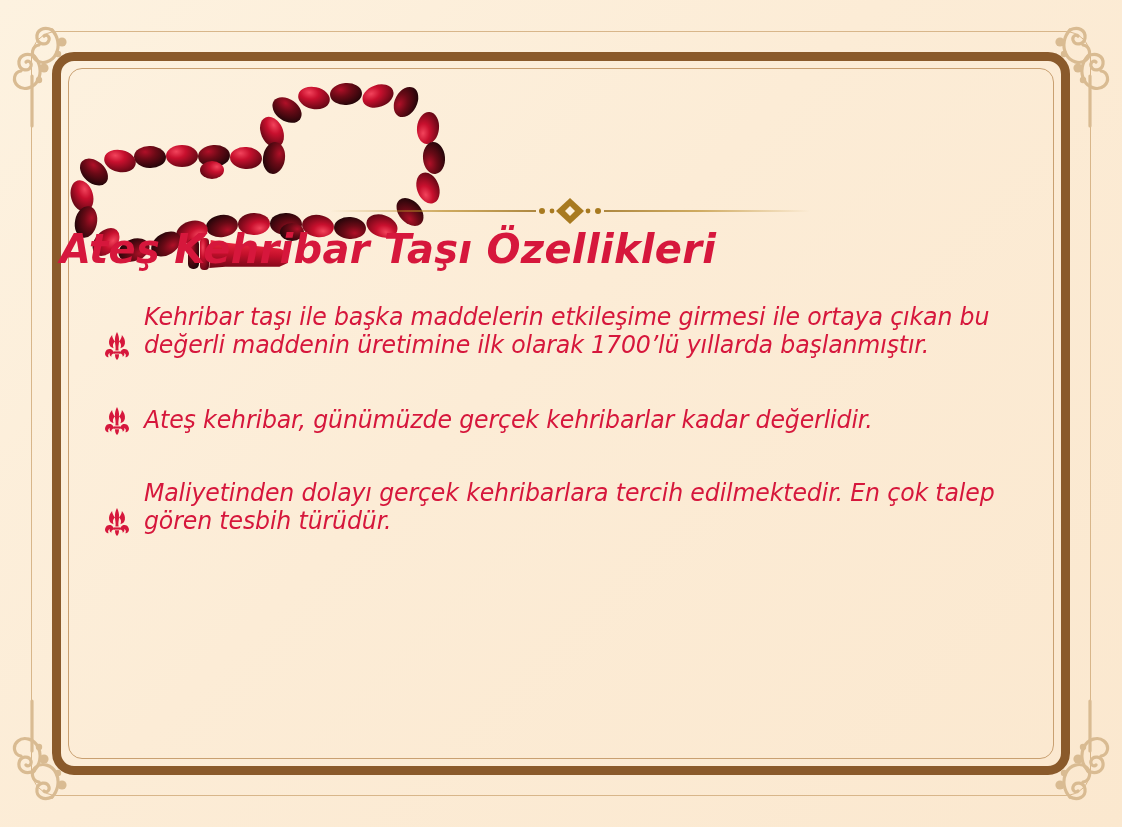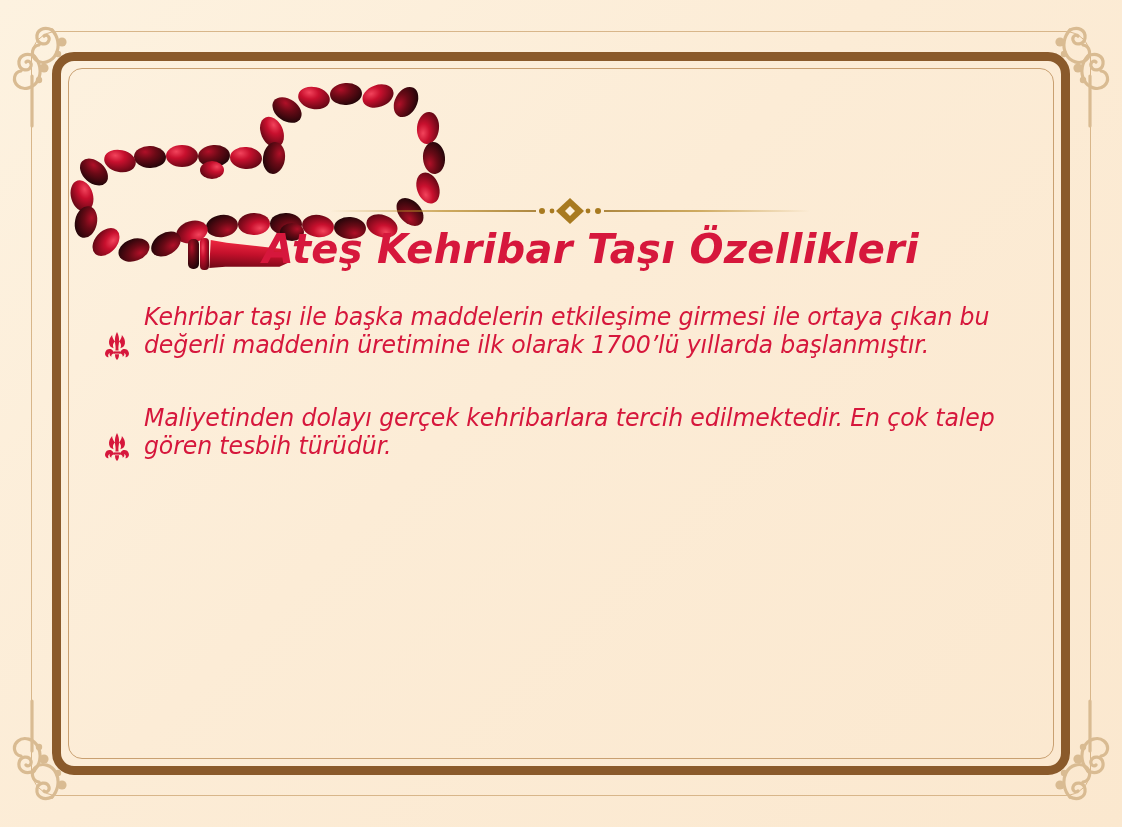--- a/index.html
+++ b/index.html
@@ -60,21 +60,20 @@
   .divider{
     position:absolute;left:330px;top:196px;width:480px;height:30px;
     pointer-events:none;
   }
   .divider svg{display:block;width:480px;height:30px;}
 
   
   .title{
     position:absolute;
     left:0;right:0;top:226px;
-    text-align:center;
     padding-left:60px;
     font-family:"DejaVu Sans", sans-serif;
     font-style:italic;
     font-weight:bold;
     font-size:40px;
     letter-spacing:0.3px;
     color:#d6173c;
     white-space:nowrap;
   }
 
@@ -348,30 +347,44 @@
             <path d="M7.6 17.4 C4.6 16.4 2 17.6 1.2 20.4 C0.5 22.9 2.1 25.1 4.6 25.2 C3.6 23.4 4.1 21.8 5.9 21.1 C5.2 22.8 5.8 24.2 7.4 24.7 C6.9 22.6 8.4 21.2 10.8 21.4 C9.6 19.4 8.8 18.2 7.6 17.4 Z"></path>
             <path d="M18.4 17.4 C21.4 16.4 24 17.6 24.8 20.4 C25.5 22.9 23.9 25.1 21.4 25.2 C22.4 23.4 21.9 21.8 20.1 21.1 C20.8 22.8 20.2 24.2 18.6 24.7 C19.1 22.6 17.6 21.2 15.2 21.4 C16.4 19.4 17.2 18.2 18.4 17.4 Z"></path>
             <path d="M10 19.4 L16 19.4 L16 21.6 L10 21.6 Z"></path>
             <path d="M11 22.2 C11 25 11.6 26.8 13 28 C14.4 26.8 15 25 15 22.2 Z"></path>
           </g>
         </svg>
       </span>
       <span class="btext">Kehribar taşı ile başka maddelerin etkileşime girmesi ile ortaya çıkan bu değerli maddenin üretimine ilk olarak 1700’lü yıllarda başlanmıştır.</span>
     </div>
 
-
     <div class="bullet-row">
       <span class="marker">
         <svg viewBox="0 0 26 28" xmlns="http://www.w3.org/2000/svg">
           <g fill="#d6173c">
             <path d="M13 0 C11.4 3.2 10.6 6.2 11.1 9.6 C9.2 7.6 8.2 5.4 8.1 3.1 C5.9 5.6 4.6 8.4 5.1 11.6 C5.5 14.2 7.2 15.8 9.6 16.2 C8.4 13.6 8.9 11.3 10.9 9.6 C11.2 12.6 12 15.4 11.4 18.6 L14.6 18.6 C14 15.4 14.8 12.6 15.1 9.6 C17.1 11.3 17.6 13.6 16.4 16.2 C18.8 15.8 20.5 14.2 20.9 11.6 C21.4 8.4 20.1 5.6 17.9 3.1 C17.8 5.4 16.8 7.6 14.9 9.6 C15.4 6.2 14.6 3.2 13 0 Z"></path>
             <path d="M7.6 17.4 C4.6 16.4 2 17.6 1.2 20.4 C0.5 22.9 2.1 25.1 4.6 25.2 C3.6 23.4 4.1 21.8 5.9 21.1 C5.2 22.8 5.8 24.2 7.4 24.7 C6.9 22.6 8.4 21.2 10.8 21.4 C9.6 19.4 8.8 18.2 7.6 17.4 Z"></path>
             <path d="M18.4 17.4 C21.4 16.4 24 17.6 24.8 20.4 C25.5 22.9 23.9 25.1 21.4 25.2 C22.4 23.4 21.9 21.8 20.1 21.1 C20.8 22.8 20.2 24.2 18.6 24.7 C19.1 22.6 17.6 21.2 15.2 21.4 C16.4 19.4 17.2 18.2 18.4 17.4 Z"></path>
             <path d="M10 19.4 L16 19.4 L16 21.6 L10 21.6 Z"></path>
             <path d="M11 22.2 C11 25 11.6 26.8 13 28 C14.4 26.8 15 25 15 22.2 Z"></path>
           </g>
         </svg>
       </span>
+      <span class="btext">Ateş kehribar, günümüzde gerçek kehribarlar kadar değerlidir.</span>
+    </div>
+
+    <div class="bullet-row">
+      <span class="marker">
+        <svg viewBox="0 0 26 28" xmlns="http://www.w3.org/2000/svg">
+          <g fill="#d6173c">
+            <path d="M13 0 C11.4 3.2 10.6 6.2 11.1 9.6 C9.2 7.6 8.2 5.4 8.1 3.1 C5.9 5.6 4.6 8.4 5.1 11.6 C5.5 14.2 7.2 15.8 9.6 16.2 C8.4 13.6 8.9 11.3 10.9 9.6 C11.2 12.6 12 15.4 11.4 18.6 L14.6 18.6 C14 15.4 14.8 12.6 15.1 9.6 C17.1 11.3 17.6 13.6 16.4 16.2 C18.8 15.8 20.5 14.2 20.9 11.6 C21.4 8.4 20.1 5.6 17.9 3.1 C17.8 5.4 16.8 7.6 14.9 9.6 C15.4 6.2 14.6 3.2 13 0 Z"></path>
+            <path d="M7.6 17.4 C4.6 16.4 2 17.6 1.2 20.4 C0.5 22.9 2.1 25.1 4.6 25.2 C3.6 23.4 4.1 21.8 5.9 21.1 C5.2 22.8 5.8 24.2 7.4 24.7 C6.9 22.6 8.4 21.2 10.8 21.4 C9.6 19.4 8.8 18.2 7.6 17.4 Z"></path>
+            <path d="M18.4 17.4 C21.4 16.4 24 17.6 24.8 20.4 C25.5 22.9 23.9 25.1 21.4 25.2 C22.4 23.4 21.9 21.8 20.1 21.1 C20.8 22.8 20.2 24.2 18.6 24.7 C19.1 22.6 17.6 21.2 15.2 21.4 C16.4 19.4 17.2 18.2 18.4 17.4 Z"></path>
+            <path d="M10 19.4 L16 19.4 L16 21.6 L10 21.6 Z"></path>
+            <path d="M11 22.2 C11 25 11.6 26.8 13 28 C14.4 26.8 15 25 15 22.2 Z"></path>
+          </g>
+        </svg>
+      </span>
       <span class="btext">Maliyetinden dolayı gerçek kehribarlara tercih edilmektedir. En çok talep gören tesbih türüdür.</span>
     </div>
 
   </div>
 </div>
 
 </body></html>

